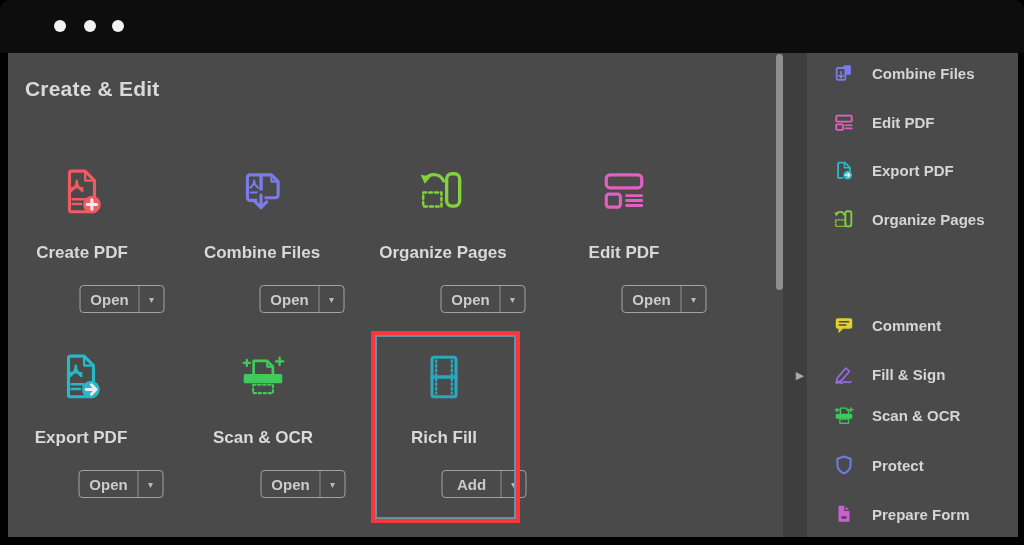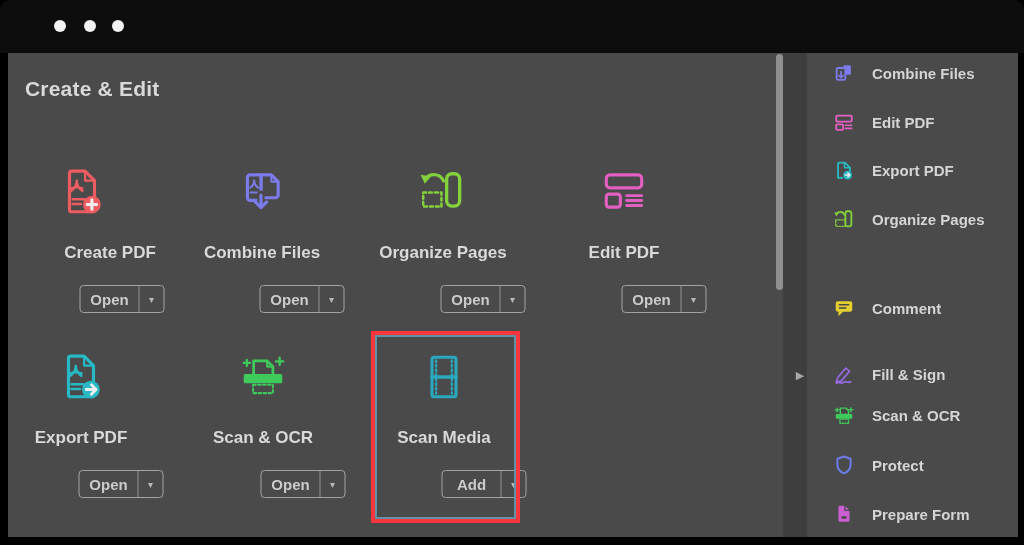--- a/index.html
+++ b/index.html
@@ -55,21 +55,21 @@
   <div class="titlebar">
     <span class="dot" style="left:54px"></span>
     <span class="dot" style="left:84px"></span>
     <span class="dot" style="left:112px"></span>
   </div>
 
   <div class="content">
 
     <div class="page-title">Create &amp; Edit</div>
 
-    <div class="tile" style="left:1px; top:110px;padding-left:28px;">
+    <div class="tile" style="left:1px; top:110px;">
       <div class="icon-wrap" style="color: rgb(238, 92, 98);">
         <svg width="50" height="50" viewBox="0 0 48 48" fill="none" stroke="currentColor" stroke-linecap="round" stroke-linejoin="round">
           <path d="M12 6 a2 2 0 0 1 2 -2 h13 l9 9 v28 a2 2 0 0 1 -2 2 H14 a2 2 0 0 1 -2 -2 Z" stroke-width="3"></path>
           <path d="M27 4 v9 h9" stroke-width="2.2"></path>
           <path d="M19 13 c0 4.5 -2.5 8 -5.5 10 M19 13 c0 4.5 2.5 8 5.5 10 M13.5 20.5 c3.5 -1.2 7.5 -1.2 11 0" stroke-width="2.2"></path>
           <path d="M15 31 h11 M15 35.5 h8" stroke-width="2.5"></path>
           <circle cx="33.5" cy="36" r="8.5" fill="currentColor" stroke="none"></circle>
           <path d="M33.5 31.5 v9 M29 36 h9" stroke="#ededed" stroke-width="3"></path>
         </svg>
       </div>
@@ -167,21 +167,21 @@
 
     <div class="tile" style="left:363px; top:295px;">
       <div class="icon-wrap" style="color: rgb(42, 168, 189);">
         <svg width="50" height="50" viewBox="0 0 48 48" fill="none" stroke="currentColor" stroke-linecap="round" stroke-linejoin="round">
           <rect x="12.5" y="5" width="23" height="38" rx="2" stroke-width="3"></rect>
           <path d="M12.5 24 h23" stroke-width="3.5"></path>
           <path d="M16.5 8 V40" stroke-width="2.2" stroke-dasharray="1.8 2.6"></path>
           <path d="M31.5 8 V40" stroke-width="2.2" stroke-dasharray="1.8 2.6"></path>
         </svg>
       </div>
-      <div class="tile-label">Scan Media</div>
+      <div class="tile-label">Rich Fill</div>
       <div class="btn">
         <span class="btn-label">Add</span>
         <span class="btn-arrow">▾</span>
       </div>
     </div>
 
     <div class="highlight" style="--hl-outer: #f8363e; --hl-inner: #5e93a8;"></div>
 
     <div class="scroll-thumb"></div>
     <div class="divider"></div>
@@ -229,21 +229,21 @@
             <rect x="13.5" y="3.5" width="6.5" height="16.5" rx="2.2" stroke-width="2"></rect>
             <rect x="3" y="13" width="10.5" height="7" stroke-width="1.5" stroke-dasharray="1.6 1.6"></rect>
             <path d="M12.5 7.5 C11 3.5 5.5 3 3.5 6.5" stroke-width="1.8"></path>
             <polygon points="1.5,4.5 6.5,5.5 3.5,9" fill="currentColor" stroke="none"></polygon>
           </svg>
         </span>
         <span class="side-label">Organize Pages</span>
       </div>
 
 
-      <div class="side-item" style="top:242px">
+      <div class="side-item" style="top:259px">
         <span style="color: rgb(227, 207, 45);">
           <svg width="22" height="22" viewBox="0 0 24 24" fill="none" stroke="currentColor" stroke-linecap="round" stroke-linejoin="round">
             <rect x="3" y="4.5" width="18" height="11.5" rx="2" fill="currentColor" stroke="none"></rect>
             <polygon points="6,15.5 6,21 11.5,15.5" fill="currentColor" stroke="none"></polygon>
             <path d="M7 8.5 h10 M7 12 h7" stroke="#474747" stroke-width="1.7"></path>
           </svg>
         </span>
         <span class="side-label">Comment</span>
       </div>
 

